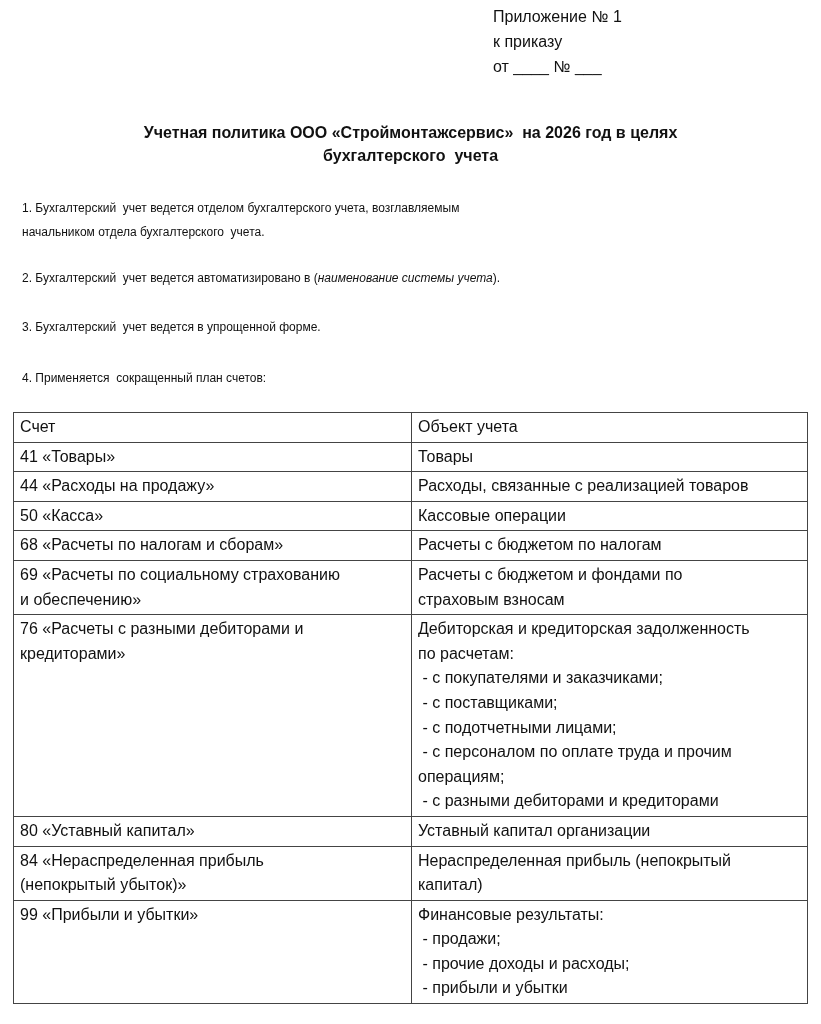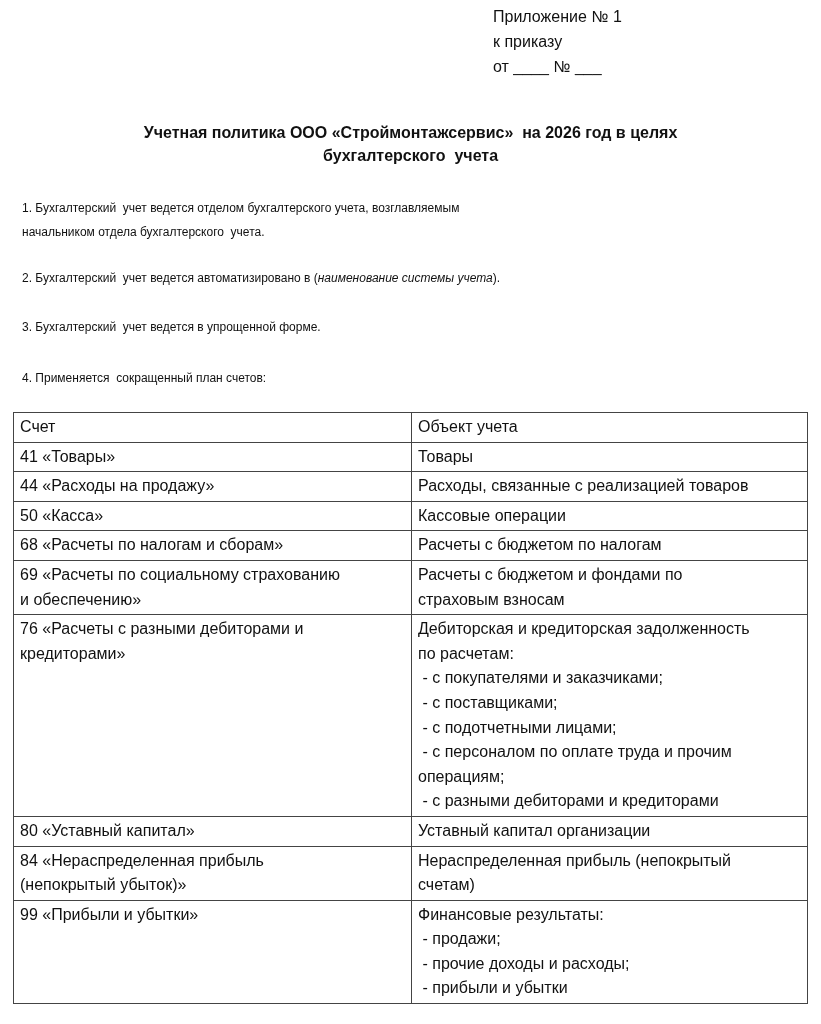--- a/index.html
+++ b/index.html
@@ -130,21 +130,21 @@
           <span class="line">Уставный капитал организации</span>
         </td>
       </tr>
       <tr>
         <td class="c1">
           <span class="line">84 «Нераспределенная прибыль</span>
           <span class="line">(непокрытый убыток)»</span>
         </td>
         <td>
           <span class="line">Нераспределенная прибыль (непокрытый</span>
-          <span class="line">счетам)</span>
+          <span class="line">капитал)</span>
         </td>
       </tr>
       <tr>
         <td class="c1">
           <span class="line">99 «Прибыли и убытки»</span>
         </td>
         <td>
           <span class="line">Финансовые результаты:</span>
           <span class="line"> - продажи;</span>
           <span class="line"> - прочие доходы и расходы;</span>

